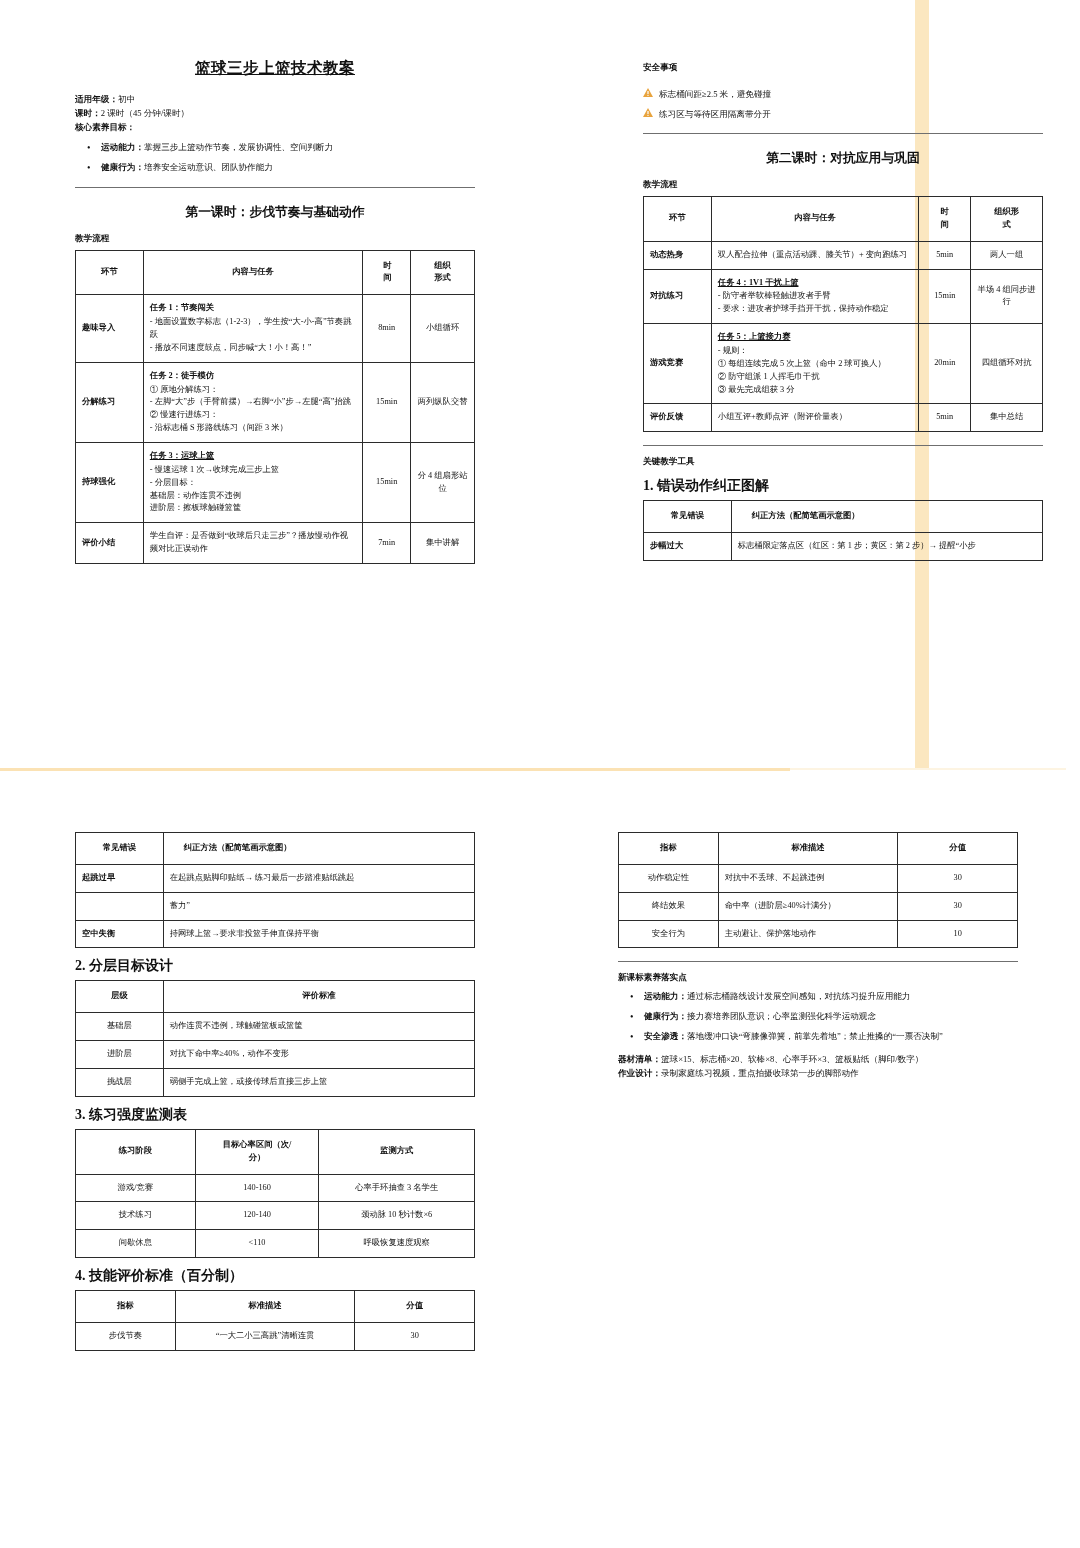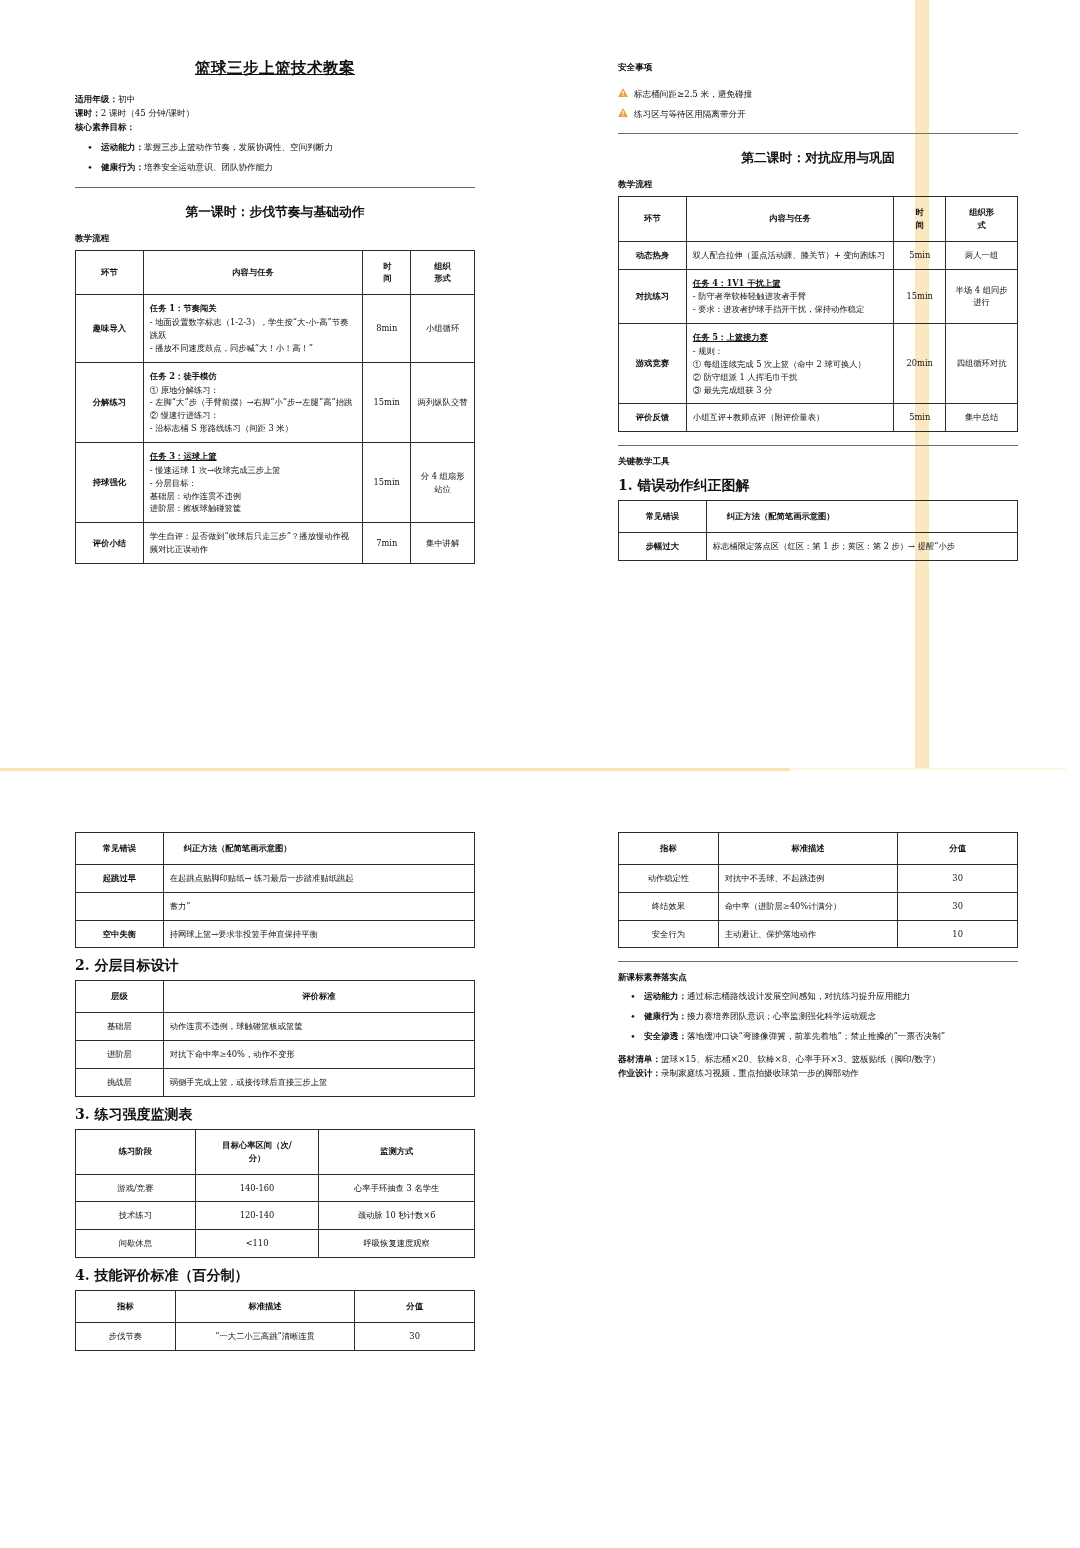--- a/index.html
+++ b/index.html
@@ -3,40 +3,40 @@
 <meta charset="utf-8">
 <style>
   * { box-sizing: border-box; margin: 0; padding: 0; }
   html, body {
     width: 1080px; height: 1548px;
     background: #ffffff;
     font-family: "DejaVu Serif", "Liberation Serif", serif;
     color: #111;
     overflow: hidden;
   }
-  .page-root { position: relative; width: 929px; height: 1548px; background:#fff; }
+  .page-root { position: relative; width: 929px; height: 1548px; background:#fff;font-family:Liberation Serif, serif; }
 
   
   .edge-strip-right {
     position: absolute; right: 0; top: 0; width: 14px; height: 770px;
     background: #fbe7c0;
   }
   .divider-line {
     position: absolute; left: 0; top: 768px; width: 790px; height: 3px;
     background: #fbe2b4;
   }
   .divider-line-faint {
     position: absolute; left: 790px; top: 768px; width: 276px; height: 2px;
     background: #fdf4e2;
   }
 
   
   .quad { position: absolute; }
   .q-tl { left: 75px;  top: 52px;  width: 400px; }
-  .q-tr { left: 618px; top: 52px;  width: 400px; }
+  .q-tr { left: 643px; top: 52px;  width: 400px; }
   .q-bl { left: 75px;  top: 832px; width: 400px; }
   .q-br { left: 618px; top: 832px; width: 400px; }
 
   h1.doc-title {
     font-size: 15.5px; font-weight: bold; text-align: center;
     text-decoration: underline; letter-spacing: .5px;
     margin-bottom: 14px; padding-top:6px;
   }
   h2.session-title {
     font-size: 12.8px; font-weight: bold; text-align: center;
@@ -72,21 +72,21 @@
     margin-bottom: 4px;
   }
   table.doc-tbl th, table.doc-tbl td {
     border: 1px solid #2b2b2b;
     font-size: 8.3px; line-height: 1.55;
     padding: 7px 6px; vertical-align: middle;
   }
   table.doc-tbl th {
     font-weight: bold; text-align: center; padding: 9px 20px;
   }
-  td.c-env { text-align: center; font-weight: bold; }
+  td.c-env { text-align: left; font-weight: bold; }
   td.c-plain { text-align: center; }
   td.c-body { text-align: left; }
   td.c-time, td.c-org { text-align: center; }
   .cellblock { display: block; }
   .cellblock .hd { font-weight: bold; display: block; margin-bottom: 1px; }
   .cellblock .hd.u { text-decoration: underline; }
   .cellblock .ln { display: block; }
 
   
   .tail-block { font-size: 8.6px; line-height: 1.62; margin-top: 10px; }

